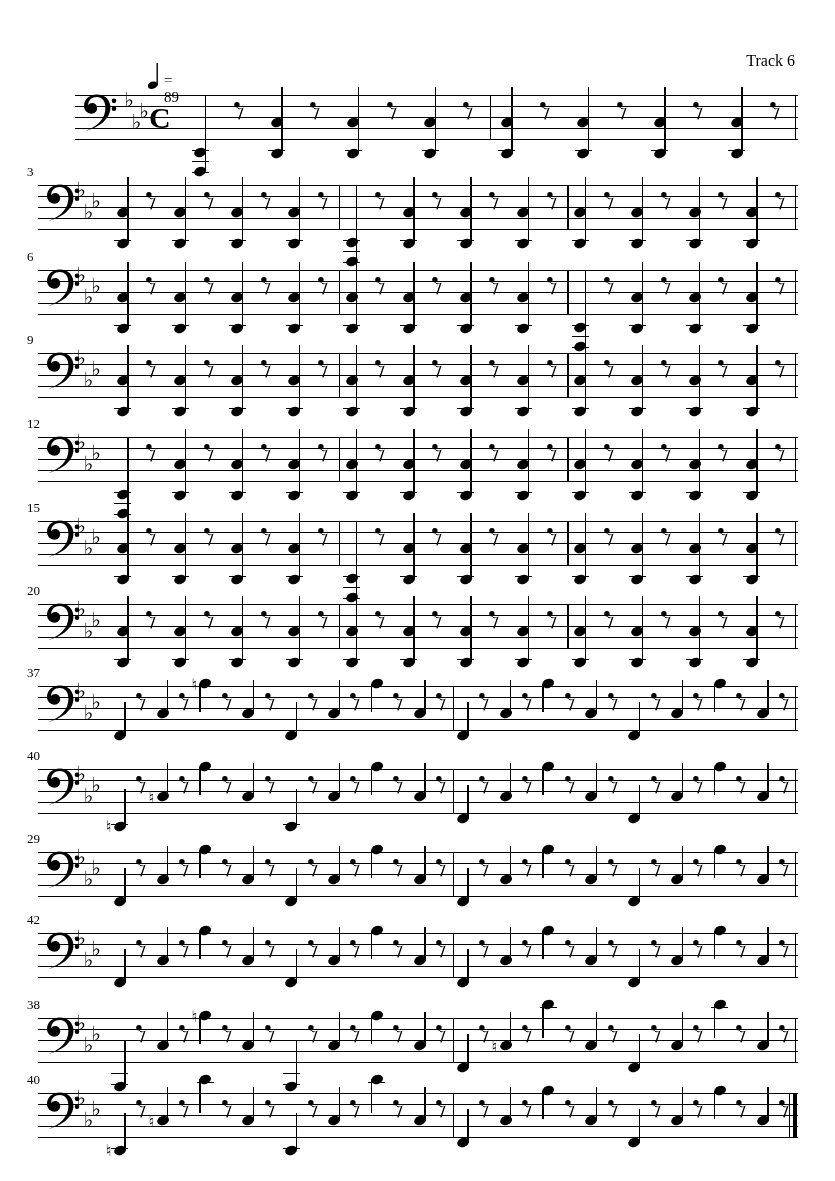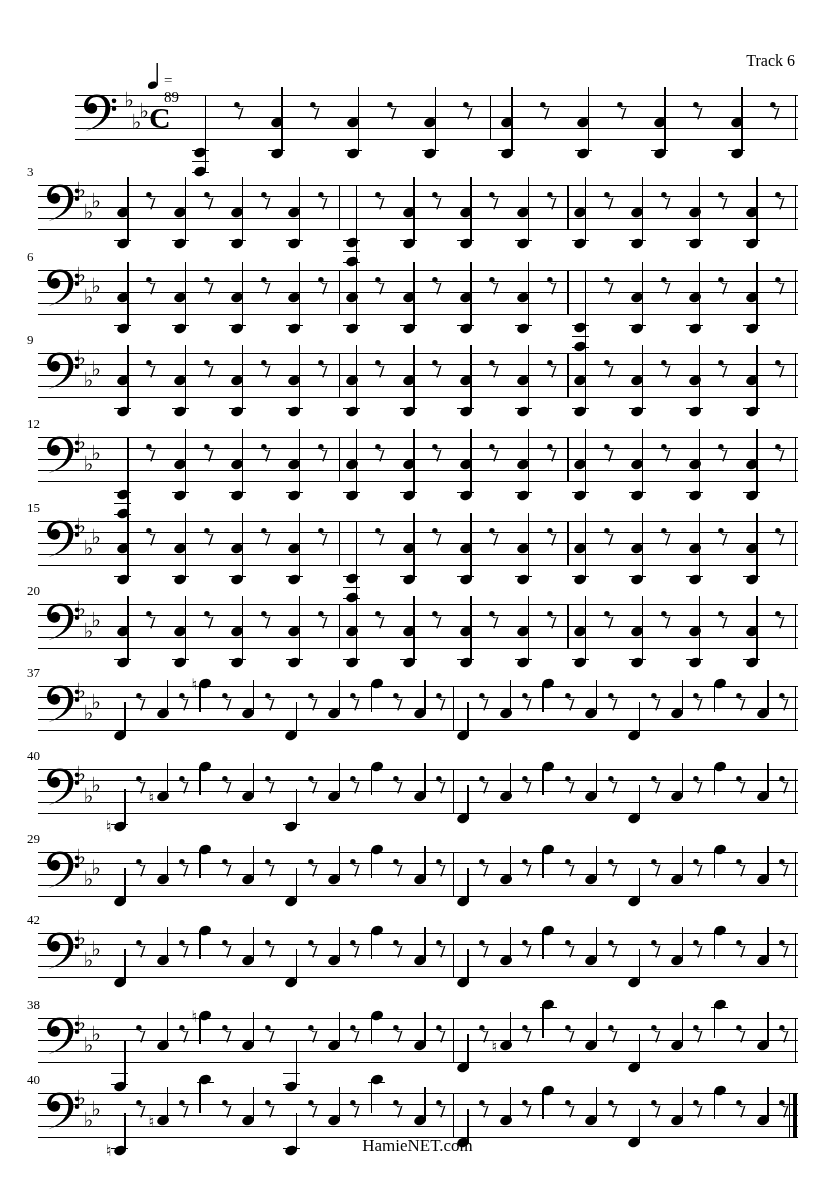--- a/index.html
+++ b/index.html
@@ -1926,14 +1926,13 @@
           <svg width="11" height="19" viewBox="0 0 11 19">
             <circle cx="2.9" cy="3.7" r="2.7" fill="#000"></circle>
             <path d="M2.5,5.5 Q6,9 9.6,6.4 L5.6,18.6 L4.2,18.2 L7.9,7.6 Q4.6,9.6 2.5,5.5 Z" fill="#000"></path>
           </svg>
         </div>
         <div class="bl" style="left: 789px; top: 1093px; height: 44px;"></div>
         <div class="blk" style="left: 793px; top: 1093px; height: 44px;"></div>
       </div>
     </div>
 
-  <div class="ftr">HamieNET.com</div>
 </div>
 
 </body></html>

